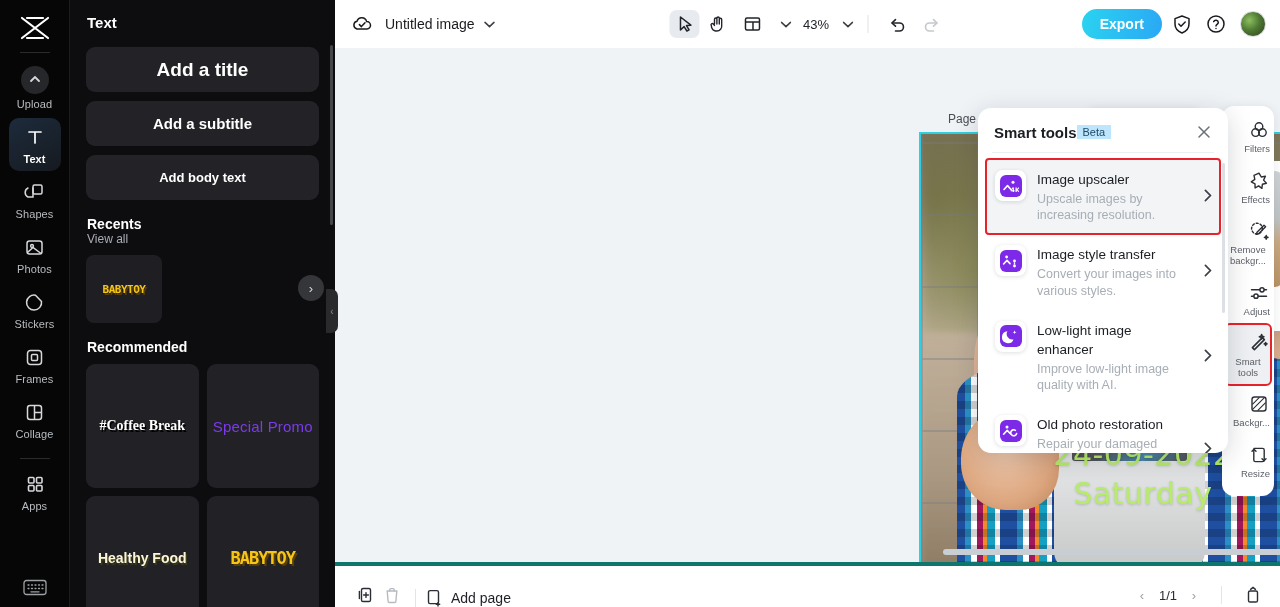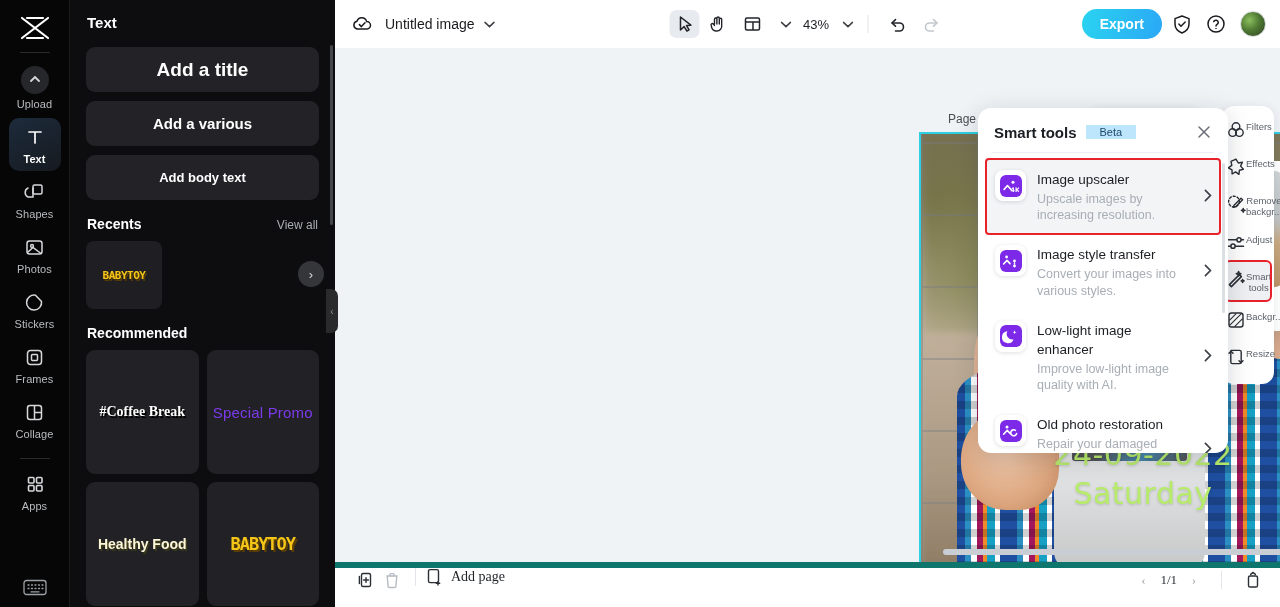--- a/index.html
+++ b/index.html
@@ -45,21 +45,21 @@
   .panel h2 { color:#fff; font-size:15px; font-weight:700; margin: 14px 0 16px 1px; }
   .big-btn {
     width: 100%; height: 45px; border-radius: 9px; background:#232327;
     color:#fff; display:flex; align-items:center; justify-content:center;
     margin-bottom: 9px; cursor:pointer; border:none;
     font-family:"Liberation Sans",sans-serif;
   }
   .big-btn.t1 { font-size:19px; font-weight:700; }
   .big-btn.t2 { font-size:15px; font-weight:700; }
   .big-btn.t3 { font-size:13px; font-weight:700; }
-  .sec-head { display:flex; align-items:baseline; justify-content:space-between; margin: 16px 1px 9px; }
+  .sec-head { display:flex; align-items:baseline; justify-content:space-between; margin: 16px 1px 9px; flex-direction: column; }
   .sec-head .st { color:#fff; font-size:14px; font-weight:700; }
   .sec-head .va { color:#a9adb3; font-size:12px; cursor:pointer; }
   .recents { display:flex; gap:8px; position:relative; }
   .rcard {
     width:76px; height:68px; border-radius:8px; background:#1f1f23;
     display:flex; align-items:center; justify-content:center; cursor:pointer; overflow:hidden;
   }
   .rarrow {
     position:absolute; right:-5px; top:20px; width:26px; height:26px; border-radius:50%;
     background:#35363a; color:#d8d9dc; display:flex; align-items:center; justify-content:center;
@@ -218,21 +218,21 @@
   .preview-label { font-size:13px; color:#1e2126; margin:13px 0 0 3px; }
 
   
   .smart {
     position:absolute; right:52px; top:60px; width:250px; height:345px; background:#fff;
     border-radius:13px; box-shadow: 0 6px 26px rgba(20,30,45,.18); z-index:40;
     display:flex; flex-direction:column; overflow:hidden;
   }
   .smart-head { display:flex; align-items:center; padding:14px 14px 10px 16px; }
   .smart-head .ttl { font-size:15px; font-weight:700; color:#1b1e23; }
-  .beta { margin-left:9px; background:#bde5fb; color:#1b4a6b; font-size:11px; border-radius:0; padding:1px 14px; font-weight:400;}
+  .beta { background:#bde5fb; color:#1b4a6b; font-size:11px; border-radius:0; padding:1px 6px; font-weight:400;}
   .smart-close { margin-left:auto; color:#6b7077; cursor:pointer; font-size:15px; width:20px; height:20px; display:flex; align-items:center; justify-content:center;}
   .smart-sep { height:1px; background:#eceff2; margin: 0 14px; }
   .smart-list { flex:1; padding:6px 8px 8px; overflow:hidden; position:relative; }
   .st-item { display:flex; align-items:flex-start; gap:11px; padding:11px 8px 11px 9px; border-radius:9px; cursor:pointer; position:relative; }
   .st-item.sel { background:#f2f4f6; }
   .st-item.highlight { outline: 2.5px solid #e8222a; outline-offset:-1px; border-radius:3px; }
   .st-ico {
     width:31px; height:31px; border-radius:8px; background:#fff; flex:0 0 31px;
     box-shadow: 0 1px 4px rgba(20,30,45,.14); display:flex; align-items:center; justify-content:center;
   }
@@ -243,34 +243,34 @@
   .st-chev { color:#3c4147; font-size:13px; align-self:center; margin-left:2px; }
   .smart-scroll { position:absolute; right:3px; top:10px; width:3px; height:150px; background:#dcdfe3; border-radius:2px;}
 
   
   .tools {
     position:absolute; right:6px; top:58px; width:52px; background:#fff; border-radius:12px;
     box-shadow: 0 2px 12px rgba(20,30,45,.10); z-index:35; padding:6px 0 8px;
   }
   .tool {
     width:44px; margin: 0 auto 2px; border-radius:9px; padding:7px 0 6px;
-    display:flex; flex-direction:row; align-items:flex-start; cursor:pointer;
+    display:flex; flex-direction:column; align-items:flex-end; cursor:pointer;
   }
   .tool .ic { width:22px; height:22px; display:flex; align-items:center; justify-content:center; color:#2b2f35; }
   .tool .lb { font-size:9.5px; color:#5c6169; margin-top:3px; text-align:center; line-height:1.12; }
   .tool.sel { background:#eef0f3; }
   .tool.outlined { outline:2.5px solid #e8222a; border-radius:4px; }
 
   
   .hscroll { position:absolute; left:608px; bottom:7px; width:400px; height:6px; background:#c8ced4; border-radius:3px; z-index:10;}
 
   
   .bottom {
-    height:45px; flex:0 0 45px; background:#fff; display:flex; align-items:flex-start; padding:0 14px 0 18px;
-    border-top:6px solid #0f766e; position:relative; z-index:30;font-family:Liberation Serif, serif;
+    height:45px; flex:0 0 45px; background:#fff; display:flex; align-items:flex-end; padding:0 14px 0 18px;
+    border-top:4px solid #0f766e; position:relative; z-index:30;
   }
   .bi { width:26px; height:24px; display:flex; align-items:center; justify-content:center; color:#2b2f35; cursor:pointer; }
   .bi.dim { color:#b6bbc1; }
   .bsep { width:1px; height:18px; background:#e2e5e9; margin:0 10px; }
   .addpage { display:flex; align-items:center; gap:8px; cursor:pointer; font-size:14px; color:#1e2126; }
   .bright { margin-left:auto; display:flex; align-items:center; gap:8px; }
   .pg { font-size:13px; color:#2b2f35; }
   .chev-btn { color:#9aa0a7; font-size:13px; cursor:pointer; width:18px; text-align:center;}
 </style>
 </head>
@@ -377,21 +377,21 @@
             <path d="M5 6 h1 M8.5 6 h1 M12 6 h1 M15.5 6 h1 M19 6 h1 M5 9.5 h1 M8.5 9.5 h1 M12 9.5 h1 M15.5 9.5 h1 M19 9.5 h1 M8 12.8 h8" stroke-linecap="round"></path>
           </svg>
       </span>
     </div>
   </div>
 
   <div class="panel">
     <h2>Text</h2>
 
     <button class="big-btn t1">Add a title</button>
-    <button class="big-btn t2">Add a various</button>
+    <button class="big-btn t2">Add a subtitle</button>
     <button class="big-btn t3">Add body text</button>
 
     <div class="sec-head">
       <span class="st">Recents</span>
       <span class="va">View all</span>
     </div>
     <div class="recents">
       <div class="rcard">
           <span class="thumb-baby">BABYTOY</span>
         </div>

